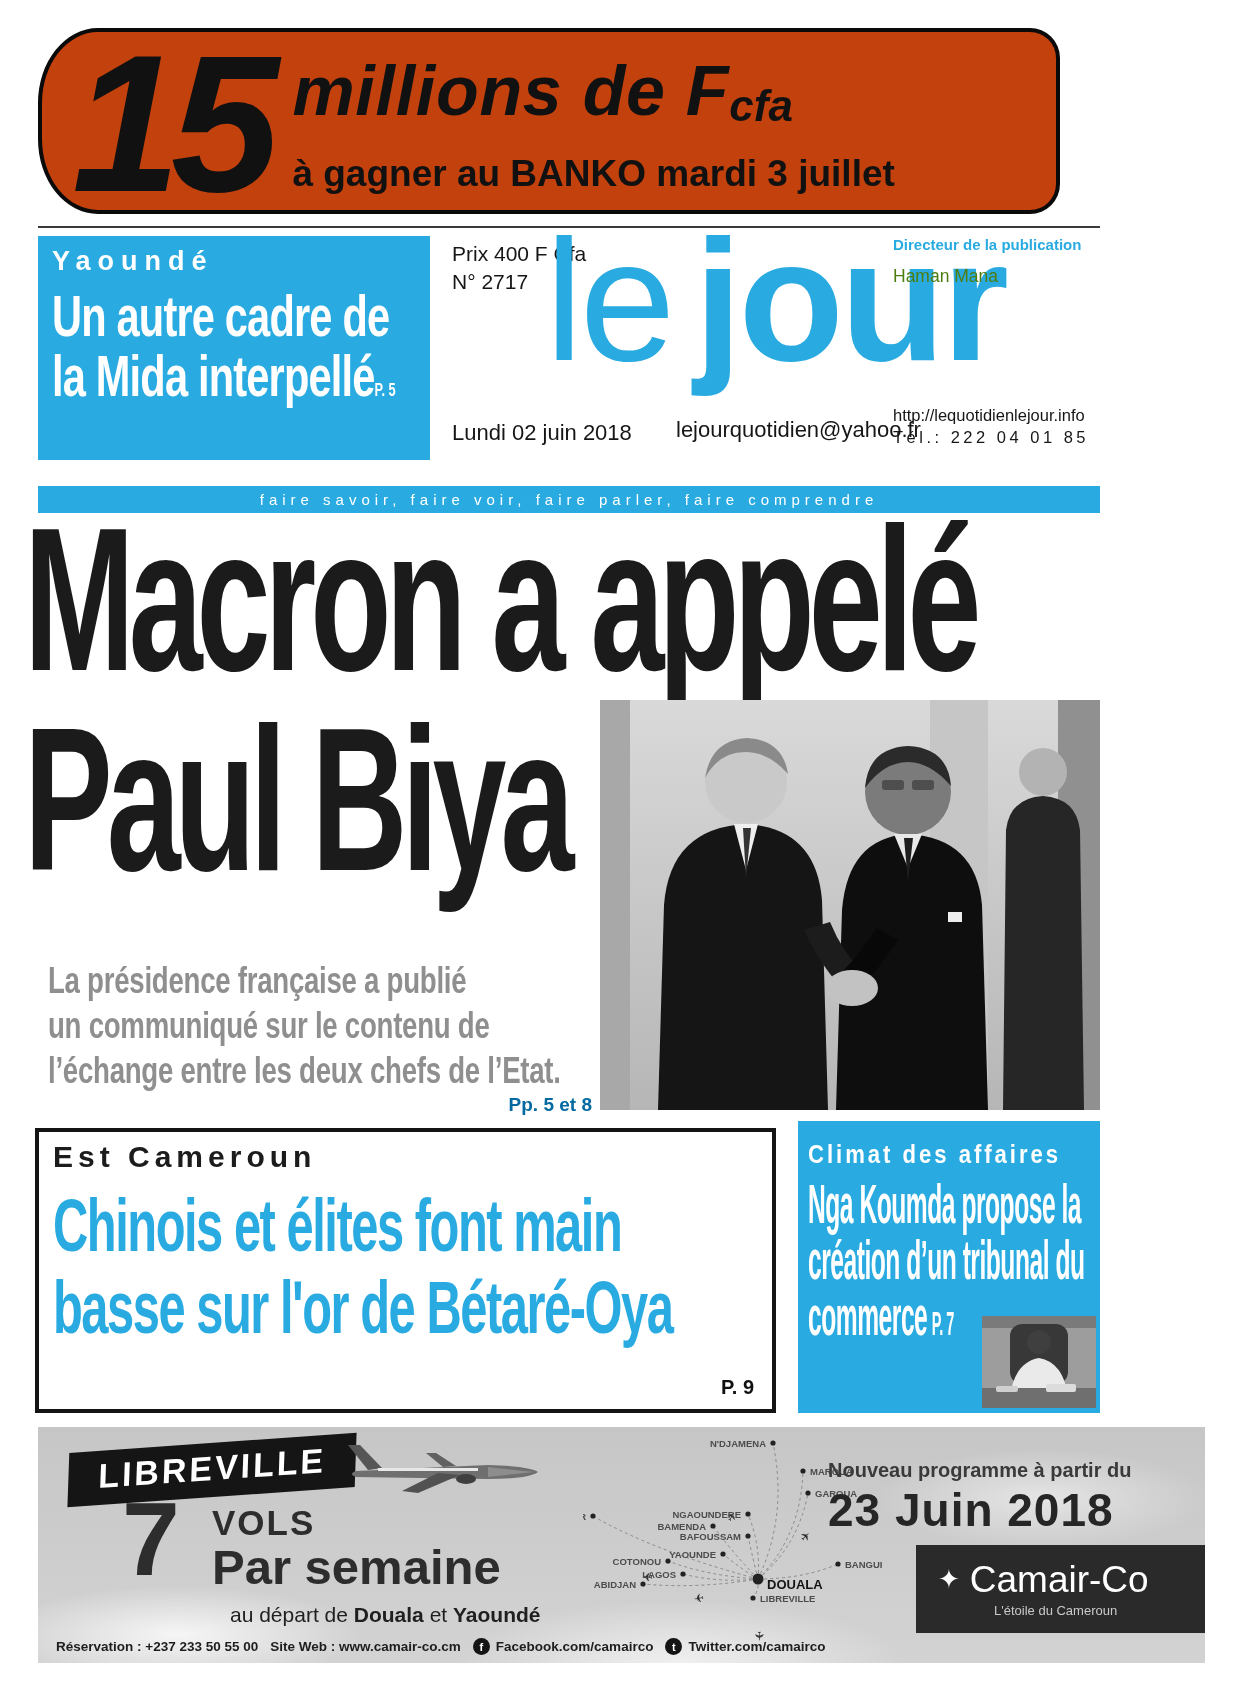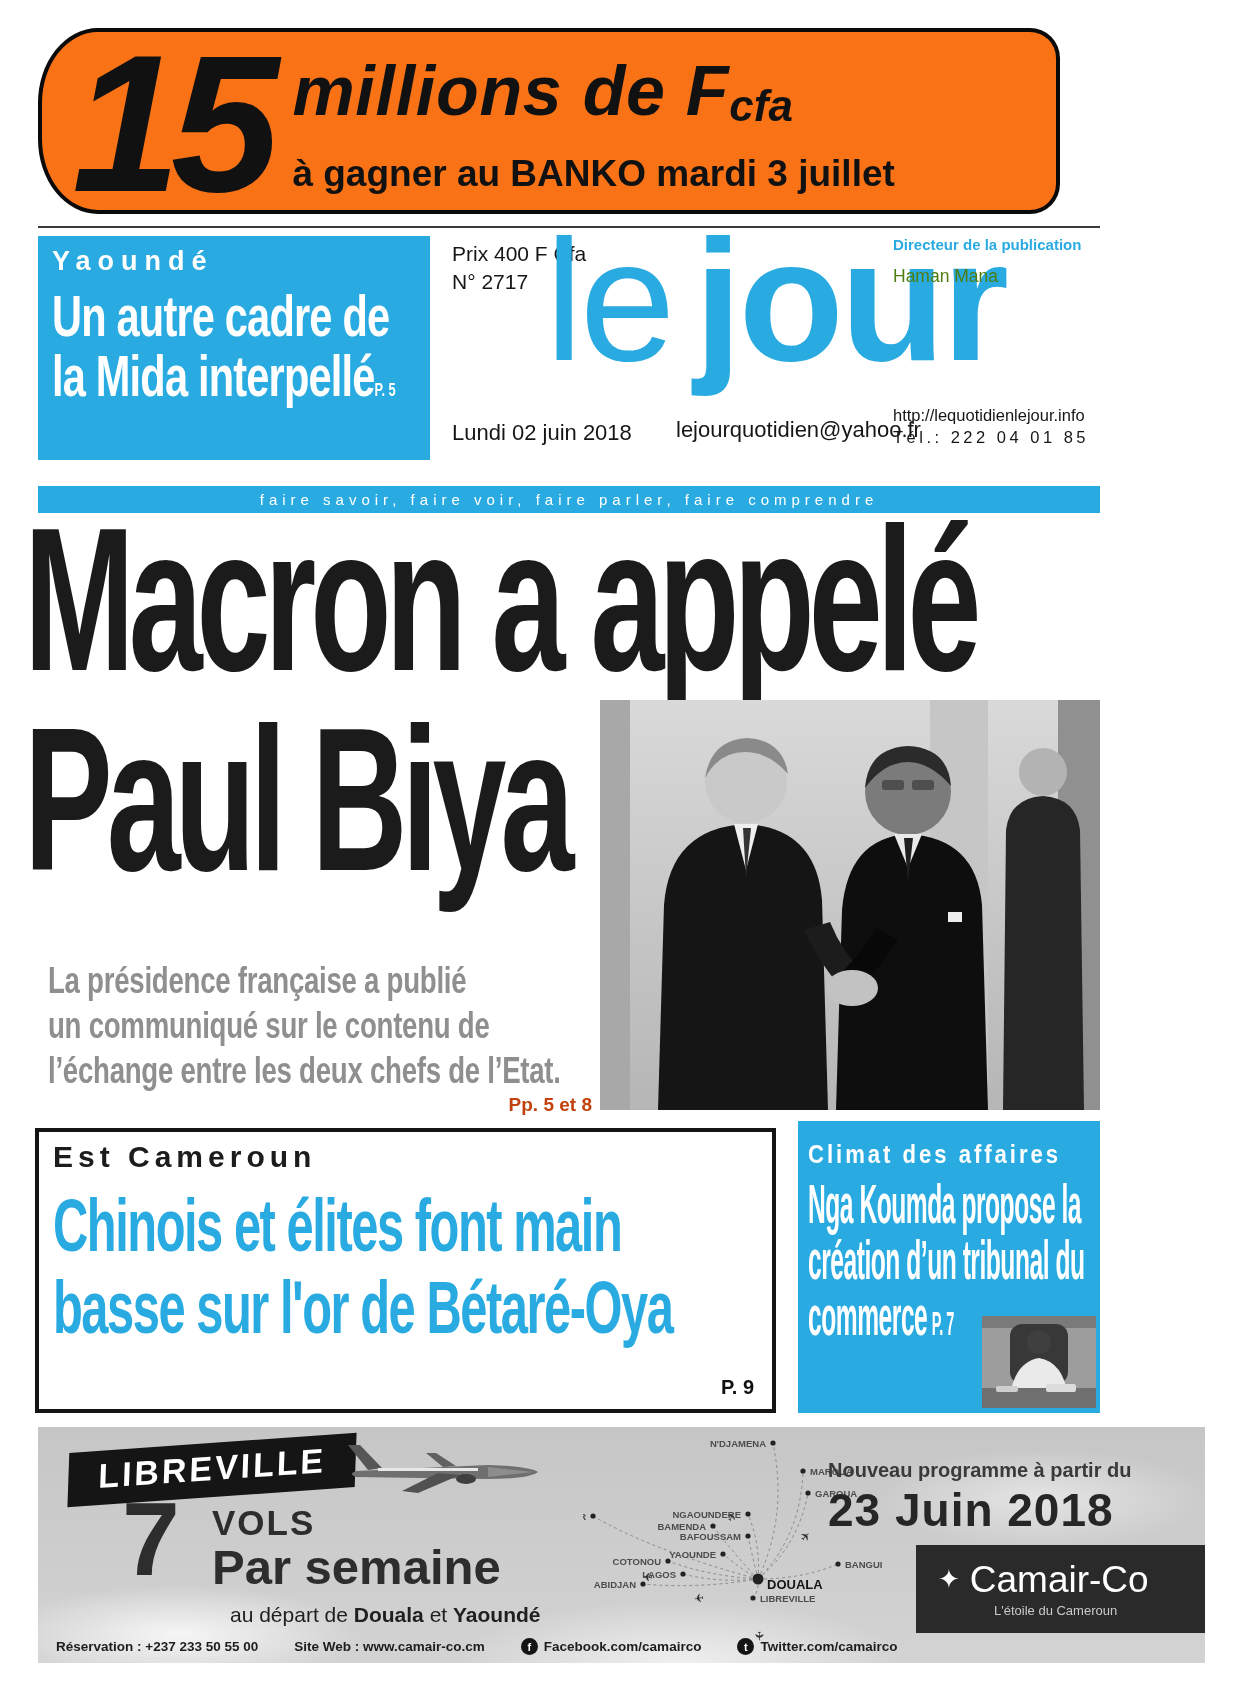--- a/index.html
+++ b/index.html
@@ -7,21 +7,21 @@
   #page {
     position:relative; width:1233px; height:1684px; margin:0 auto;
     background:#ffffff; font-family:"Liberation Sans", sans-serif; overflow:hidden; color:#111;
   }
   .squeeze { display:inline-block; white-space:nowrap; transform-origin:left top; line-height:1; }
 
   
   #promo-banner {
     position:absolute; left:38px; top:28px; width:1014px; height:178px;
     border:4px solid #0a0a0a; border-radius:60px 30px 30px 60px / 75px 30px 30px 75px;
-    display:flex; align-items:center; background:#f97316;
+    display:flex; align-items:center; background:#c2410c;
   }
   .promo-amount { font-size:195px; font-weight:bold; font-style:italic; letter-spacing:-0.05em; line-height:0.78; margin:4px 0 0 30px; }
   .promo-right { margin-left:23px; padding-top:4px; }
   .promo-unit { font-size:70px; font-weight:bold; font-style:italic; letter-spacing:0.01em; }
   .promo-unit-sub { font-size:44px; font-weight:bold; font-style:italic; vertical-align:-6px; }
   .promo-subline { font-size:37px; font-weight:bold; margin-top:22px; }
 
   
   #masthead-rule { position:absolute; left:38px; top:226px; width:1062px; height:2px; background:#3a3a3a; }
   #kicker-box { position:absolute; left:38px; top:236px; width:392px; height:224px; background:var(--brand-blue); color:#fff; box-sizing:border-box; padding:10px 0 0 14px; }
@@ -50,21 +50,21 @@
   }
 
   
   #lead-headline { position:absolute; left:24px; top:498px; color:#1b1b1b; }
   .lead-line { height:200px; }
   .lead-line .squeeze { font-size:182px; font-weight:bold; letter-spacing:-0.045em; transform:scale(0.73,1.12); }
   #photo-main { position:absolute; left:600px; top:700px; width:500px; height:410px; }
   #standfirst { position:absolute; left:48px; top:962px; color:#8f8f8f; }
   .stand-line { height:45px; }
   .stand-line .squeeze { font-size:35px; font-weight:bold; letter-spacing:-0.01em; transform:scale(0.79,1.03); }
-  #lead-pageref { position:absolute; left:32px; top:1094px; width:560px; text-align:right; font-size:19px; font-weight:bold; color:#c2410c; }
+  #lead-pageref { position:absolute; left:32px; top:1094px; width:560px; text-align:right; font-size:19px; font-weight:bold; color:#0369a1; }
 
   
   #est-box { position:absolute; left:35px; top:1128px; width:741px; height:285px; border:4px solid #141414; box-sizing:border-box; padding:8px 14px; background:#fff; }
   .est-kicker { font-size:30px; font-weight:bold; letter-spacing:5px; color:#1c1c1c; }
   .est-headline { margin-top:14px; }
   .est-line { height:82px; }
   .est-line .squeeze { font-size:66px; font-weight:bold; letter-spacing:-0.03em; color:var(--brand-blue); transform:scale(0.74,1.12); }
   .est-pageref { position:absolute; right:18px; bottom:10px; font-size:20px; font-weight:bold; color:#111; }
 
   
@@ -100,21 +100,21 @@
   .map-label { font:bold 9.5px "Liberation Sans", sans-serif; fill:#4c4c4c; }
   .map-label.big { font:bold 13px "Liberation Sans", sans-serif; fill:#151515; }
   .route { fill:none; stroke:#8a8a8a; stroke-width:1; stroke-dasharray:3 3; }
   .map-plane { font-size:12px; fill:#2f2f2f; }
   .ad-program-label { position:absolute; left:790px; top:32px; font-size:20px; font-weight:bold; color:#3a3a3a; }
   .ad-program-date { position:absolute; left:790px; top:56px; font-size:46px; font-weight:bold; color:#262626; letter-spacing:1px; }
   .ad-logo-box { position:absolute; left:878px; top:118px; width:289px; height:88px; background:#2a2a2a; color:#fff; box-sizing:border-box; padding:14px 8px 0 22px; }
   .ad-logo-star { font-size:26px; margin-right:10px; vertical-align:4px; }
   .ad-logo-name { font-size:37px; }
   .ad-logo-tagline { font-size:13px; color:#c9c9c9; margin:2px 0 0 56px; }
-  .ad-contacts { position:absolute; left:18px; bottom:8px; display:flex; align-items:center; gap:36px; font-size:13.5px; font-weight:bold; color:#1d1d1d; }
+  .ad-contacts { position:absolute; left:18px; bottom:8px; display:flex; align-items:center; gap:12px; font-size:13.5px; font-weight:bold; color:#1d1d1d; }
   .contact-item { display:flex; align-items:center; }
   .soc-icon { display:inline-flex; width:17px; height:17px; border-radius:50%; background:#141414; color:#fff; font-size:11px; align-items:center; justify-content:center; margin-right:6px; font-weight:bold; }
 </style>
 </head>
 <body>
 
 <div id="page">
 
   <div id="promo-banner">
     <div class="promo-amount">15</div>

